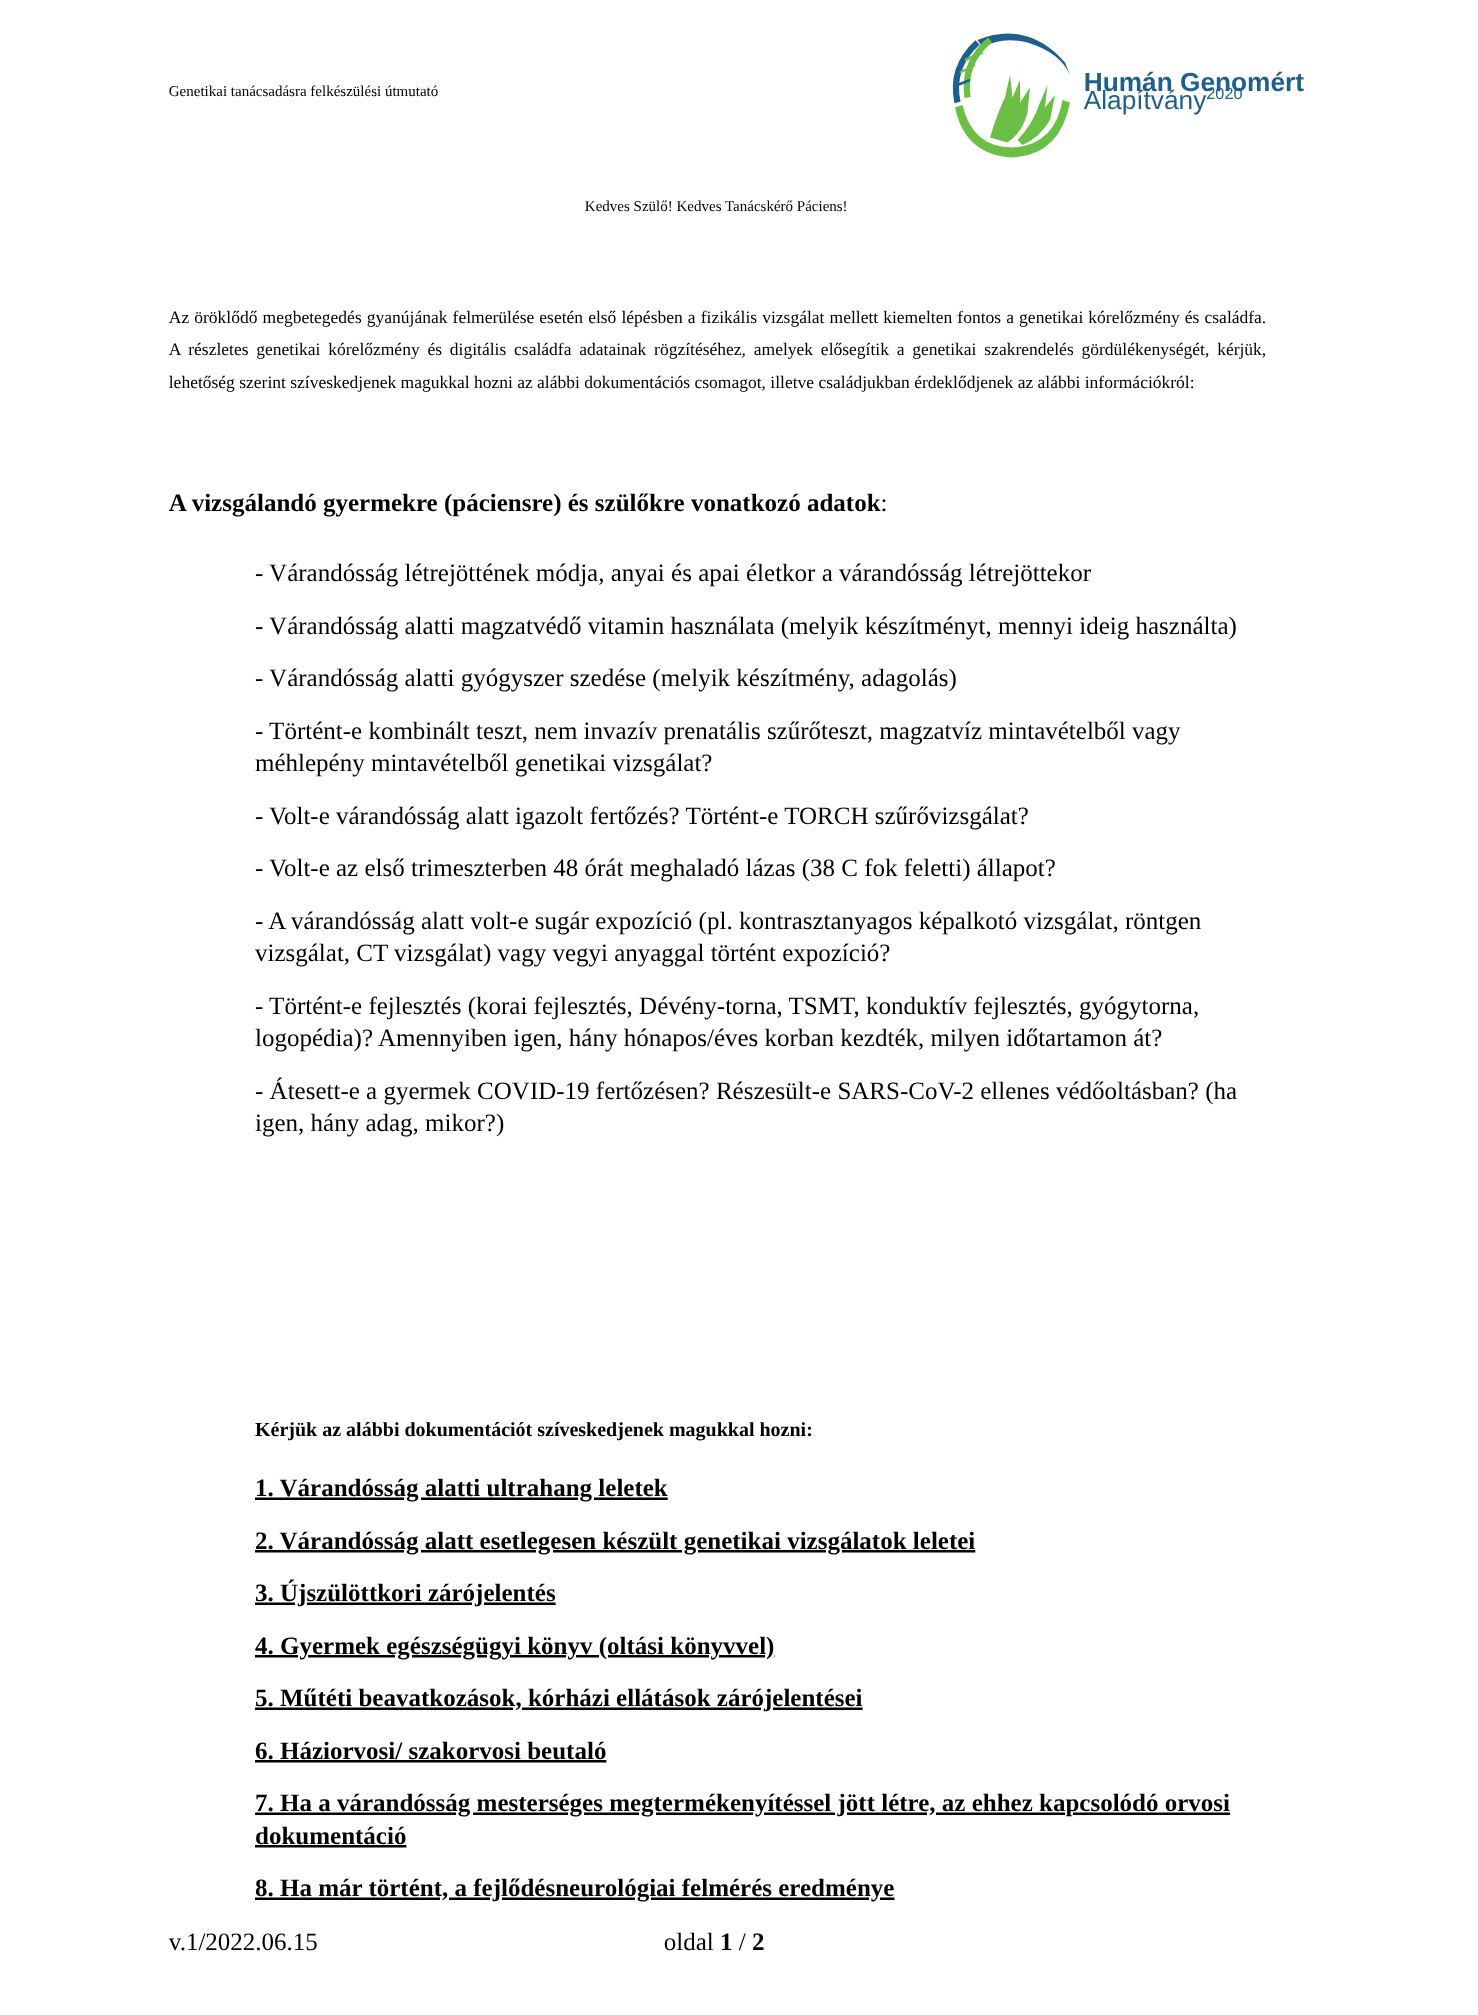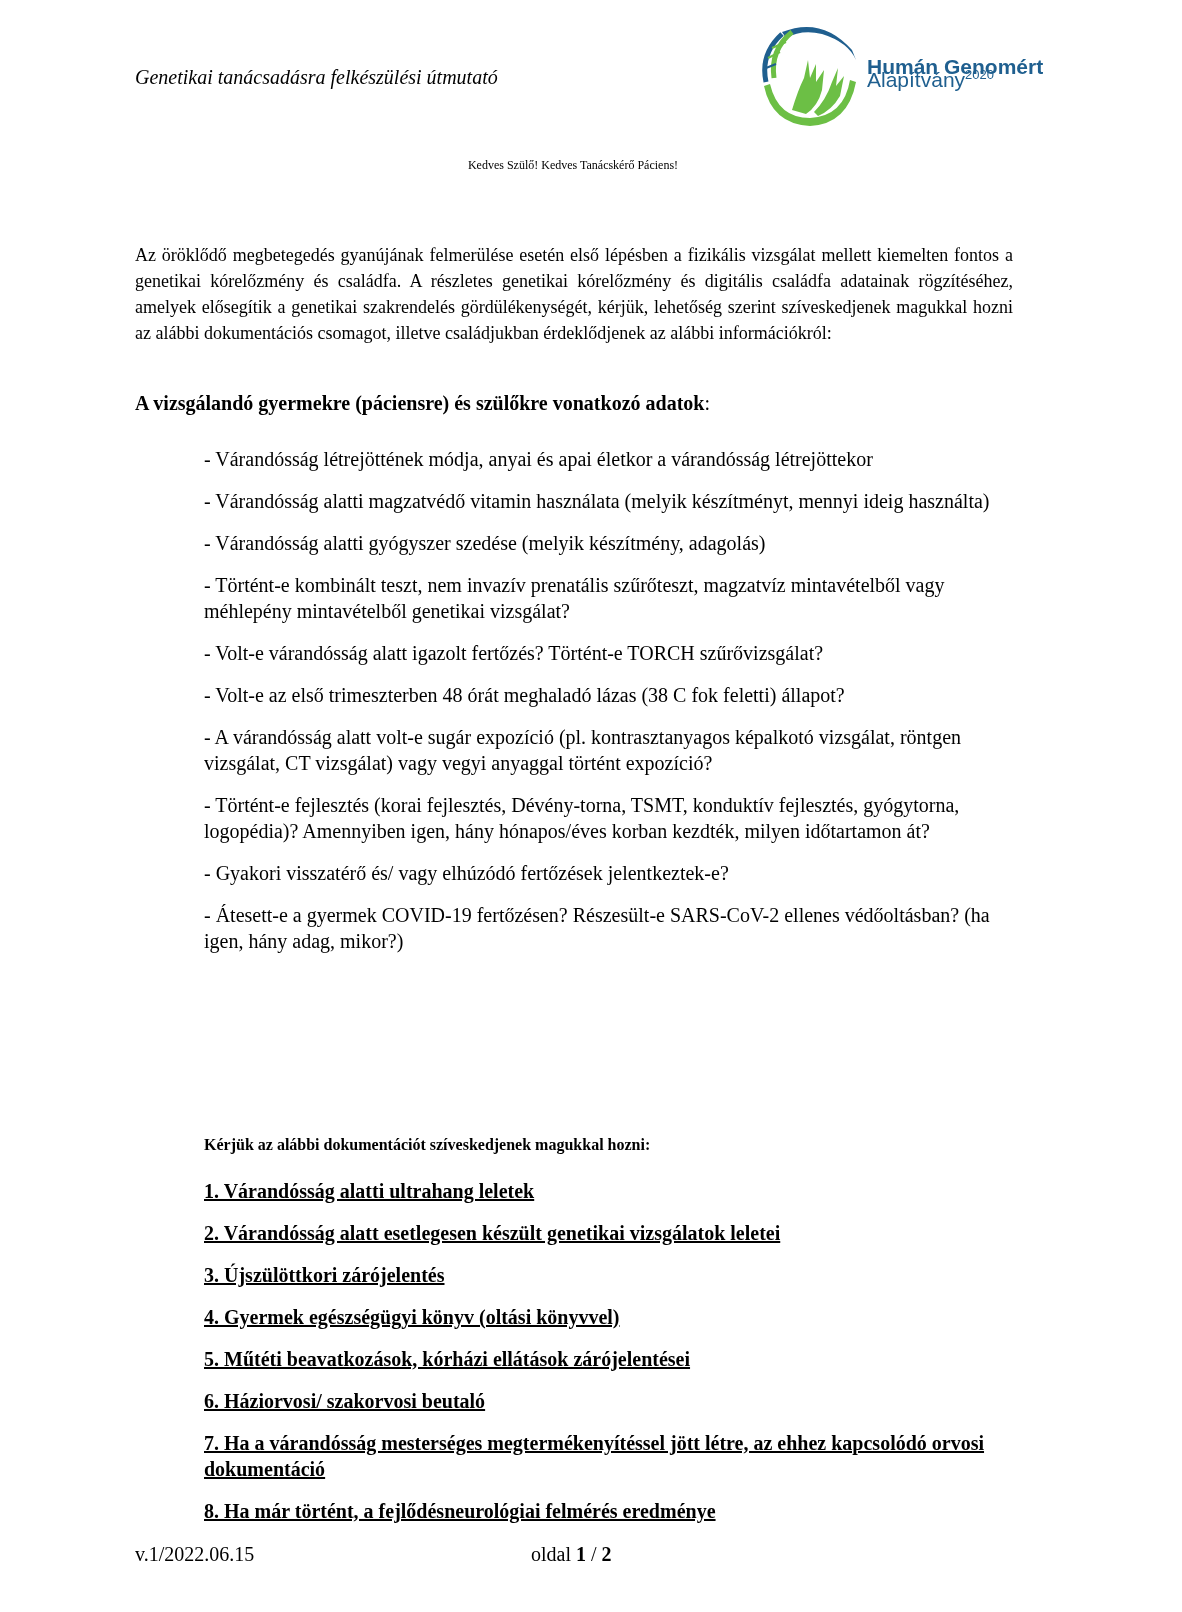--- a/index.html
+++ b/index.html
@@ -1,27 +1,27 @@
 <!DOCTYPE html>
 <html><head>
 <meta charset="utf-8">
 <style>
   html, body { margin:0; padding:0; background:#ffffff; }
   body { width:1182px; height:1612px; position:relative; overflow:hidden;
          font-family:"Liberation Serif", serif; color:#000; }
   .abs { position:absolute; }
-  .header-title { left:135px; top:66px; font-size:20px;font-style:italic; }
+  .header-title { left:135px; top:66px; font-size:12px; }
   .logo { left:752px; top:20px; width:300px; height:110px; }
   .logo-text1 { position:absolute; left:115px; top:35px; font-family:"Liberation Sans", sans-serif;
                 font-weight:bold; font-size:21px; color:#1f5f8f; white-space:nowrap; }
   .logo-text2 { position:absolute; left:115px; top:47px; font-family:"Liberation Sans", sans-serif;
                 font-size:21px; color:#1f5f8f; white-space:nowrap; }
   .logo-text2 sup { font-size:13px; vertical-align:8px; }
   .greeting { left:0; width:1146px; top:158px; text-align:center; font-size:12px; }
-  .intro { left:135px; top:242px; width:878px; font-size:18px; line-height:26px; text-align:justify; }
+  .intro { left:135px; top:242px; width:878px; font-size:14px; line-height:26px; text-align:justify; }
   .section-head { left:135px; top:392px; font-size:20px; }
   .section-head b { font-weight:bold; }
   .qlist { left:204px; top:434px; width:820px; font-size:20px; line-height:26px; }
   .qitem { margin:12px 0 16px 0; }
   .docs-head { left:204px; top:1136px; font-size:16px; font-weight:bold; }
   .docs { left:204px; top:1178px; width:820px; font-size:20px; font-weight:bold; line-height:26px;text-decoration:underline; }
   .ditem { margin:0 0 16px 0; }
   .footer-ver { left:135px; top:1543px; font-size:20px; }
   .footer-page { left:531px; top:1543px; font-size:20px; }
 </style>
@@ -58,21 +58,20 @@
 
 <div class="abs qlist">
   <div class="qitem">- Várandósság létrejöttének módja, anyai és apai életkor a várandósság létrejöttekor</div>
   <div class="qitem">- Várandósság alatti magzatvédő vitamin használata (melyik készítményt, mennyi ideig használta)</div>
   <div class="qitem">- Várandósság alatti gyógyszer szedése (melyik készítmény, adagolás)</div>
   <div class="qitem">- Történt-e kombinált teszt, nem invazív prenatális szűrőteszt, magzatvíz mintavételből vagy méhlepény mintavételből genetikai vizsgálat?</div>
   <div class="qitem">- Volt-e várandósság alatt igazolt fertőzés? Történt-e TORCH szűrővizsgálat?</div>
   <div class="qitem">- Volt-e az első trimeszterben 48 órát meghaladó lázas (38 C fok feletti) állapot?</div>
   <div class="qitem">- A várandósság alatt volt-e sugár expozíció (pl. kontrasztanyagos képalkotó vizsgálat, röntgen vizsgálat, CT vizsgálat) vagy vegyi anyaggal történt expozíció?</div>
   <div class="qitem">- Történt-e fejlesztés (korai fejlesztés, Dévény-torna, TSMT, konduktív fejlesztés, gyógytorna, logopédia)? Amennyiben igen, hány hónapos/éves korban kezdték, milyen időtartamon át?</div>
-  <div class="qitem">- Gyakori visszatérő és/ vagy elhúzódó fertőzések jelentkeztek-e?</div>
   <div class="qitem">- Átesett-e a gyermek COVID-19 fertőzésen? Részesült-e SARS-CoV-2 ellenes védőoltásban? (ha igen, hány adag, mikor?)</div>
 </div>
 
 <div class="abs docs-head">Kérjük az alábbi dokumentációt szíveskedjenek magukkal hozni:</div>
 
 <div class="abs docs">
   <div class="ditem">1. Várandósság alatti ultrahang leletek</div>
   <div class="ditem">2. Várandósság alatt esetlegesen készült genetikai vizsgálatok leletei</div>
   <div class="ditem">3. Újszülöttkori zárójelentés</div>
   <div class="ditem">4. Gyermek egészségügyi könyv (oltási könyvvel)</div>

